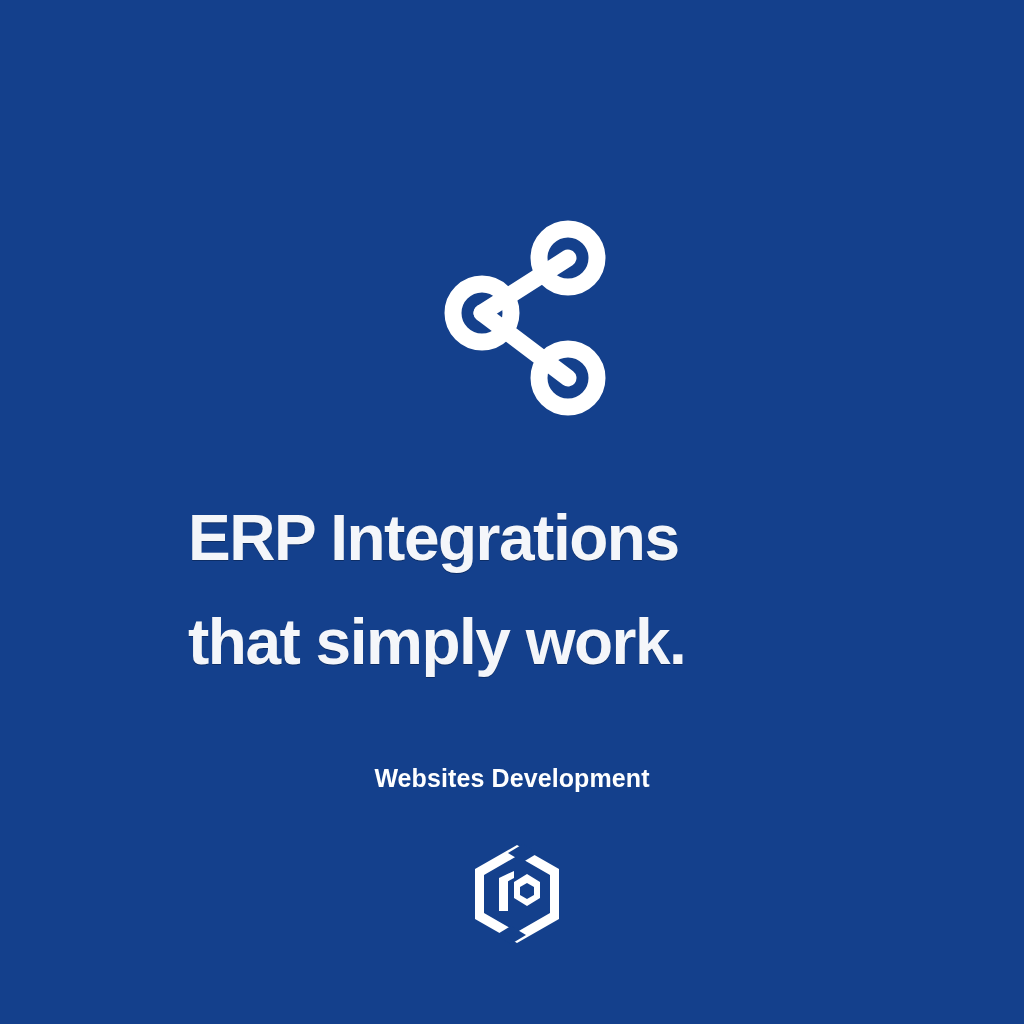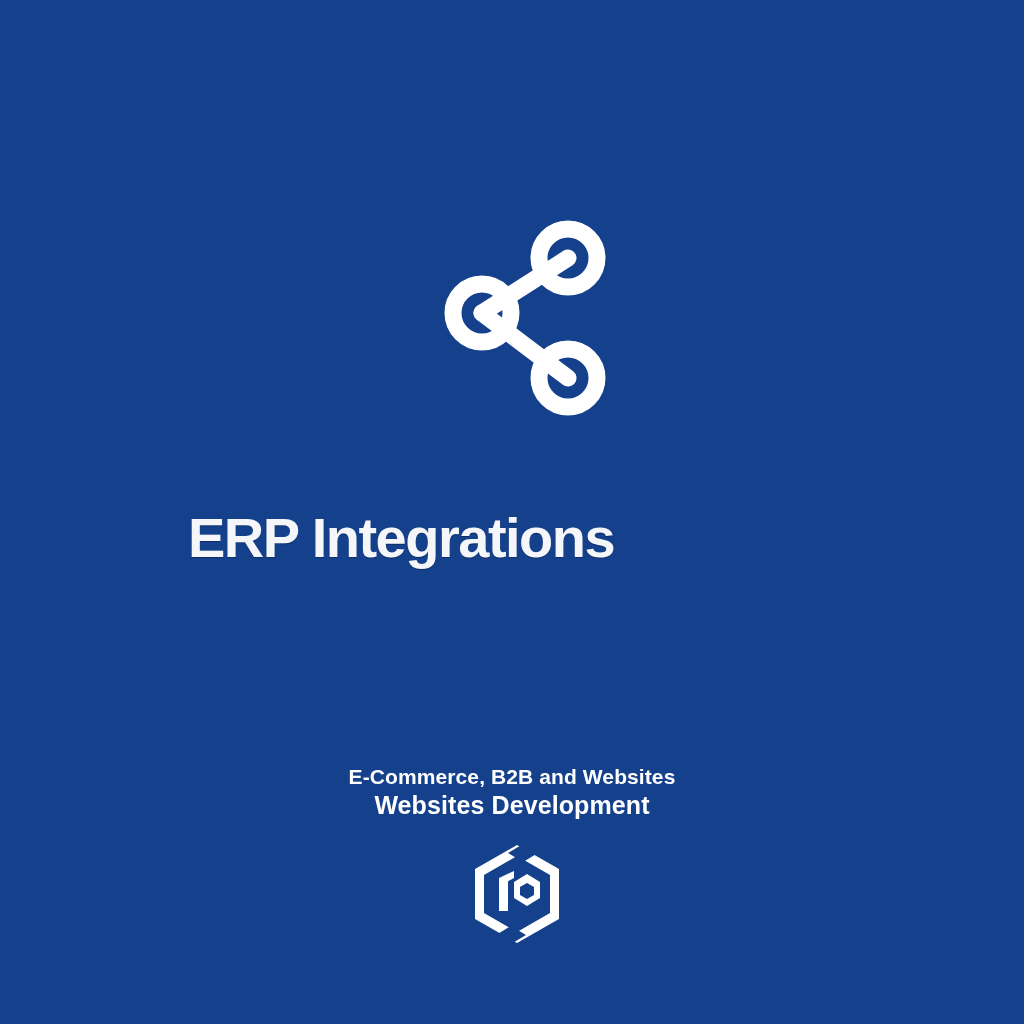--- a/index.html
+++ b/index.html
@@ -42,21 +42,21 @@
     left: 188px;
     top: 486px;
     width: 780px;
     text-align: left;
   }
   .headline-line {
     display: block;
     color: #f4f6fa;
     font-family: "Liberation Sans", sans-serif;
     font-weight: bold;
-    font-size: 56px;
+    font-size: 64px;
     line-height: 104px;
     letter-spacing: -1.5px;
     white-space: nowrap;
     text-shadow: 0 1px 0 rgba(8,30,70,0.55);
   }
 
   
   .subtitle-block {
     position: absolute;
     left: 0;
@@ -113,24 +113,24 @@
       <g fill="none" stroke="#ffffff" stroke-width="17">
         <circle cx="148" cy="58" r="29"></circle>
         <circle cx="62" cy="113" r="29"></circle>
         <circle cx="148" cy="178" r="29"></circle>
       </g>
     </svg>
   </div>
 
   <div class="headline">
     <span class="headline-line">ERP Integrations</span>
+    <span class="headline-line">that simply work.</span>
   </div>
 
   <div class="subtitle-block">
-    <span class="subtitle-primary">E-Commerce, B2B and Websites</span>
     <span class="subtitle-secondary">Websites Development</span>
   </div>
 
   <div class="brand-logo">
     <svg viewBox="0 0 98 102" xmlns="http://www.w3.org/2000/svg" aria-hidden="true">
 
       <path fill="#ffffff" d="
         M49,2
         L91,26
         L91,76

